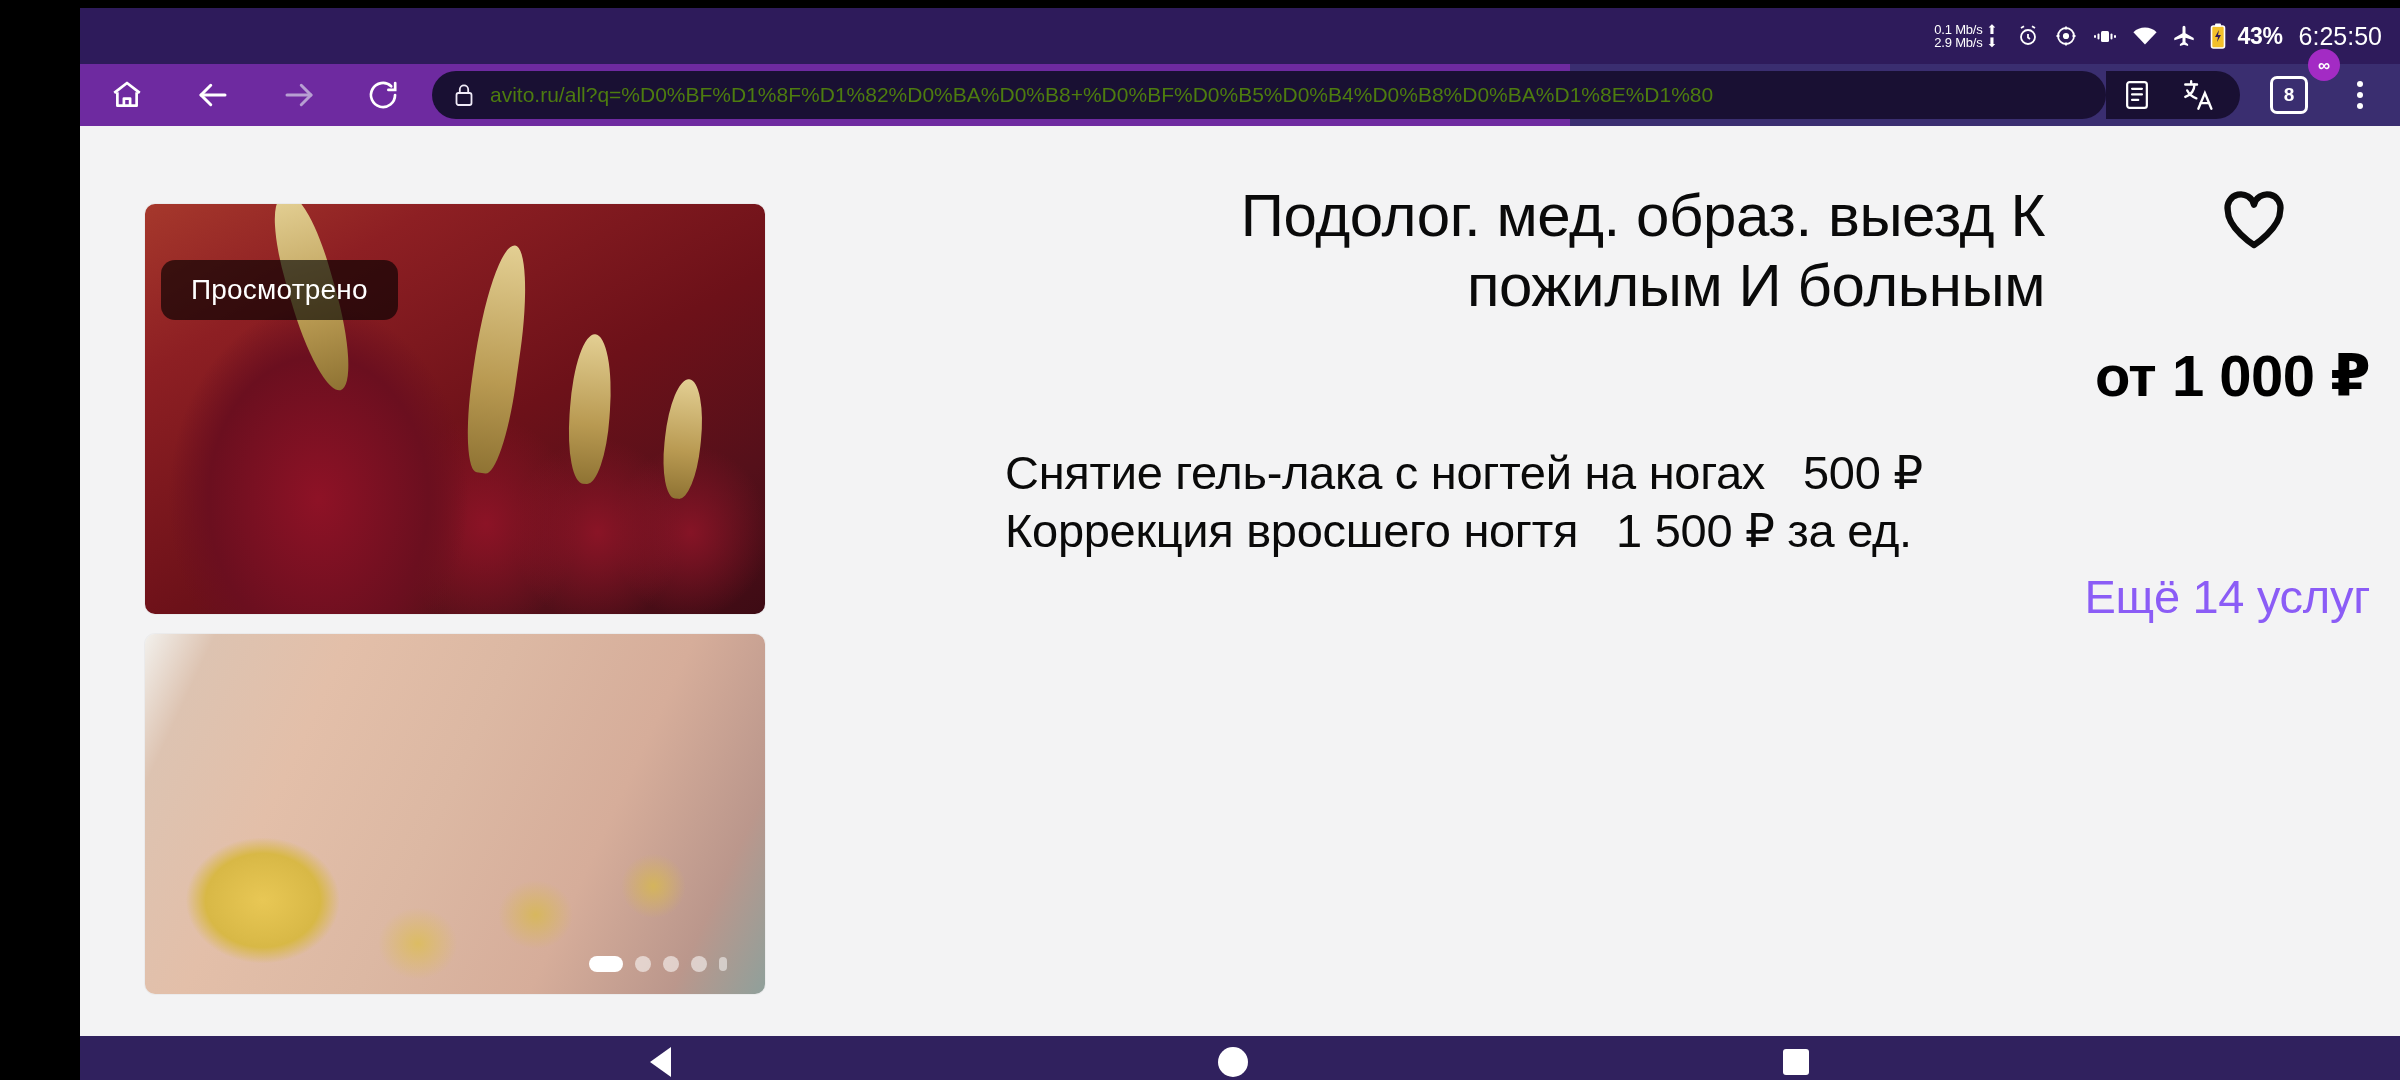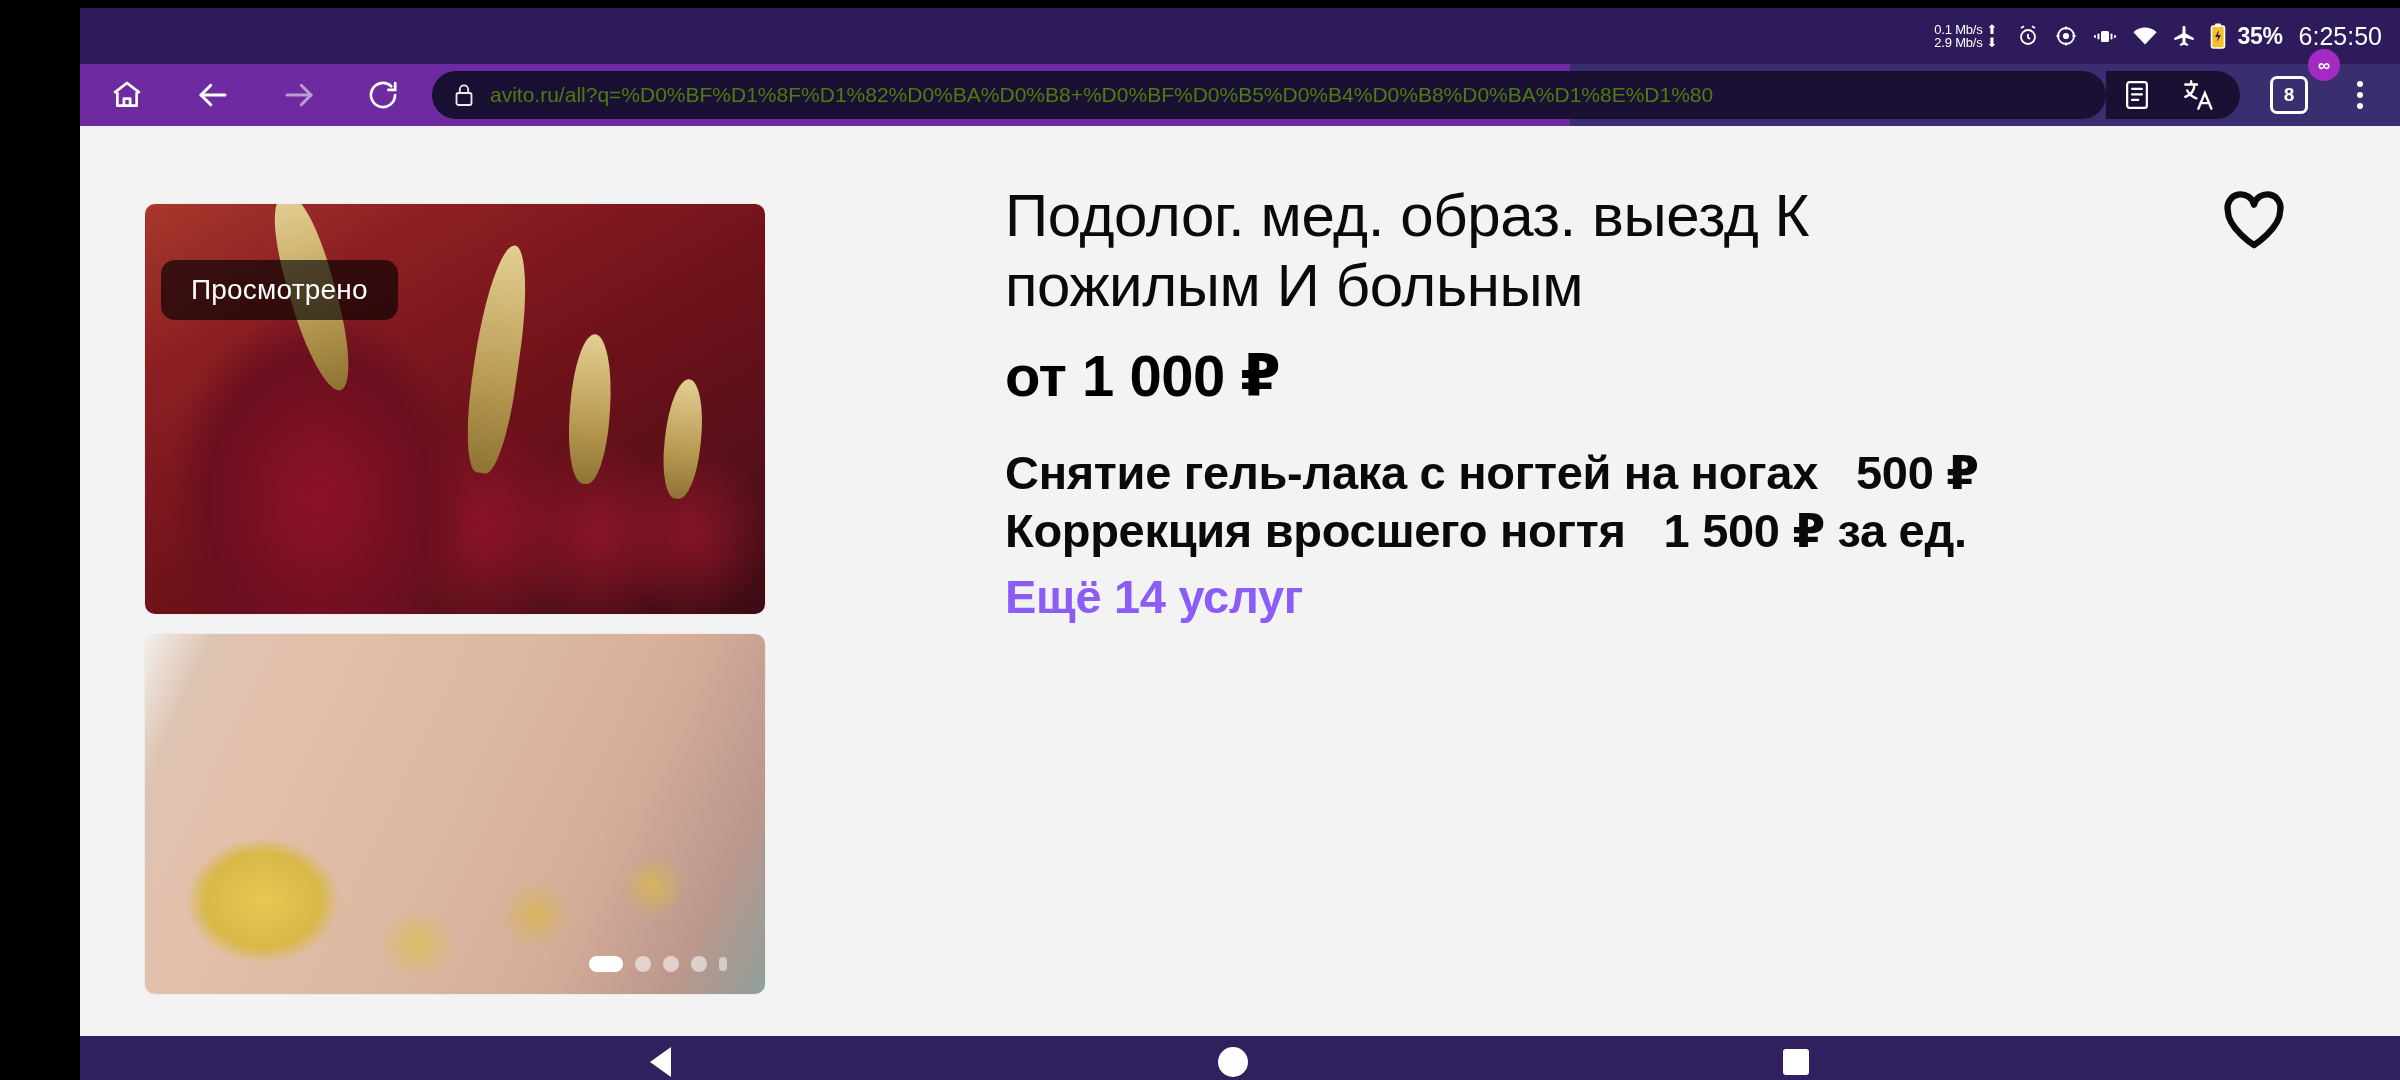--- a/index.html
+++ b/index.html
@@ -148,34 +148,35 @@
     display:flex; align-items:center; gap:12px;
   }
   #dots .d { width:16px; height:16px; border-radius:50%; background:rgba(255,255,255,0.55); }
   #dots .d.active { width:34px; border-radius:9px; background:#fff; }
   #dots .d.small { width:8px; height:14px; border-radius:4px; background:rgba(255,255,255,0.5); }
 
   
   #details {
     position:absolute; left:905px; top:0px; width:1415px; height:664px;
     padding:55px 30px 4px 20px;
+    text-align:right;
   }
   #fav-btn {
     position:absolute; right:110px; top:58px;
     width:72px; height:72px; display:flex; align-items:center; justify-content:center;
   }
   #ad-title {
     font-size:60px; line-height:1.16; color:#0a0a0a;
     font-weight:400; max-width:1040px; letter-spacing:-0.4px;
   }
   #ad-price {
     margin-top:22px; font-size:58px; font-weight:bold; color:#000;
     letter-spacing:-0.5px;
   }
-  #services { margin-top:34px;font-weight:bold; }
+  #services { margin-top:34px; }
   .service-row {
     display:flex; align-items:baseline;
     font-size:47px; line-height:1.24; color:#0a0a0a; letter-spacing:-0.3px;
     white-space:nowrap;
   }
   .service-row .s-name { }
   .service-row .s-price { margin-left:38px; }
   #more-services {
     margin-top:8px; font-size:47px; color:#8b5cf6; letter-spacing:-0.3px;
   }
@@ -257,21 +258,21 @@
       </span>
 
       <span class="sbicon">
         <svg width="16" height="26" viewBox="0 0 16 26" fill="none">
           <rect x="1.5" y="3" width="13" height="22" rx="2" fill="#f3c02a" stroke="#fff" stroke-width="1.6"></rect>
           <rect x="5" y="0.5" width="6" height="3" rx="1" fill="#fff"></rect>
           <path d="M9 7l-4 7h3l-1 5 4-7H8l1-5z" fill="#2e1b5b"></path>
         </svg>
       </span>
 
-      <span id="battery-pct">35%</span>
+      <span id="battery-pct">43%</span>
       <span id="clock">6:25:50</span>
     </div>
 
     <div id="toolbar">
       <div id="toolbar-left-bg"></div>
 
       <div class="navbtn" id="home-btn">
         <svg width="34" height="34" viewBox="0 0 24 24" fill="none" stroke="#fff" stroke-width="1.9" stroke-linejoin="round">
           <path d="M3 10.5L12 3.5l9 7"></path>
             <path d="M5.2 10v9.5h13.6V10"></path>

